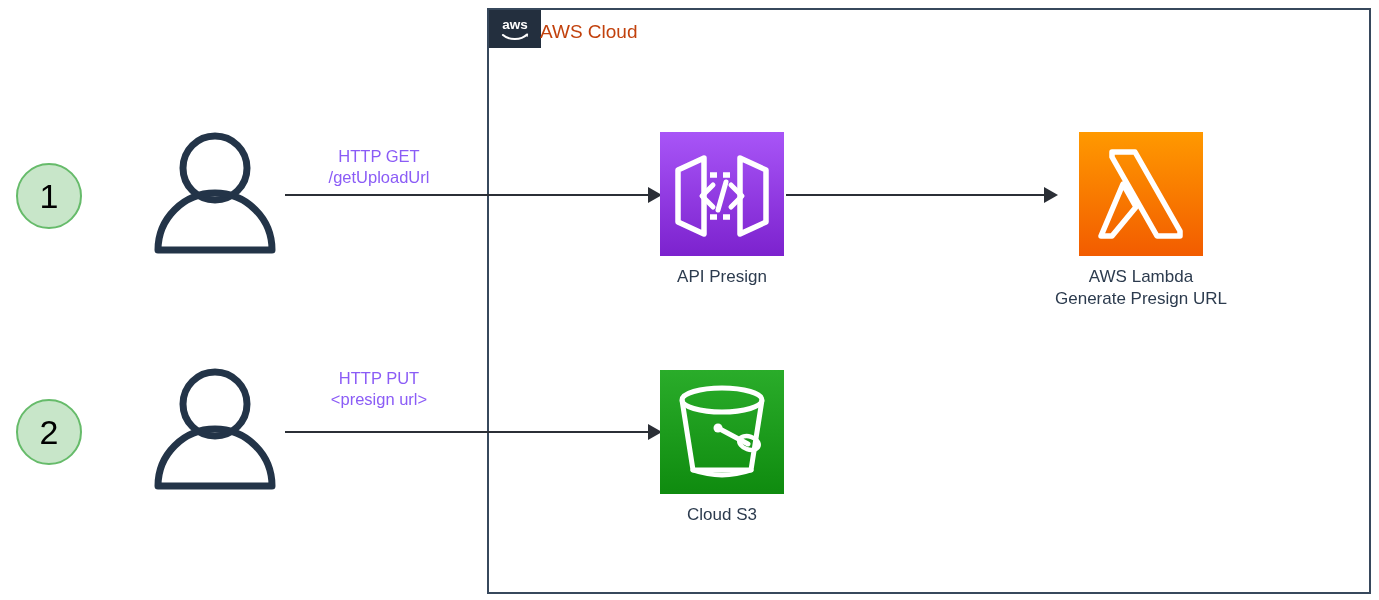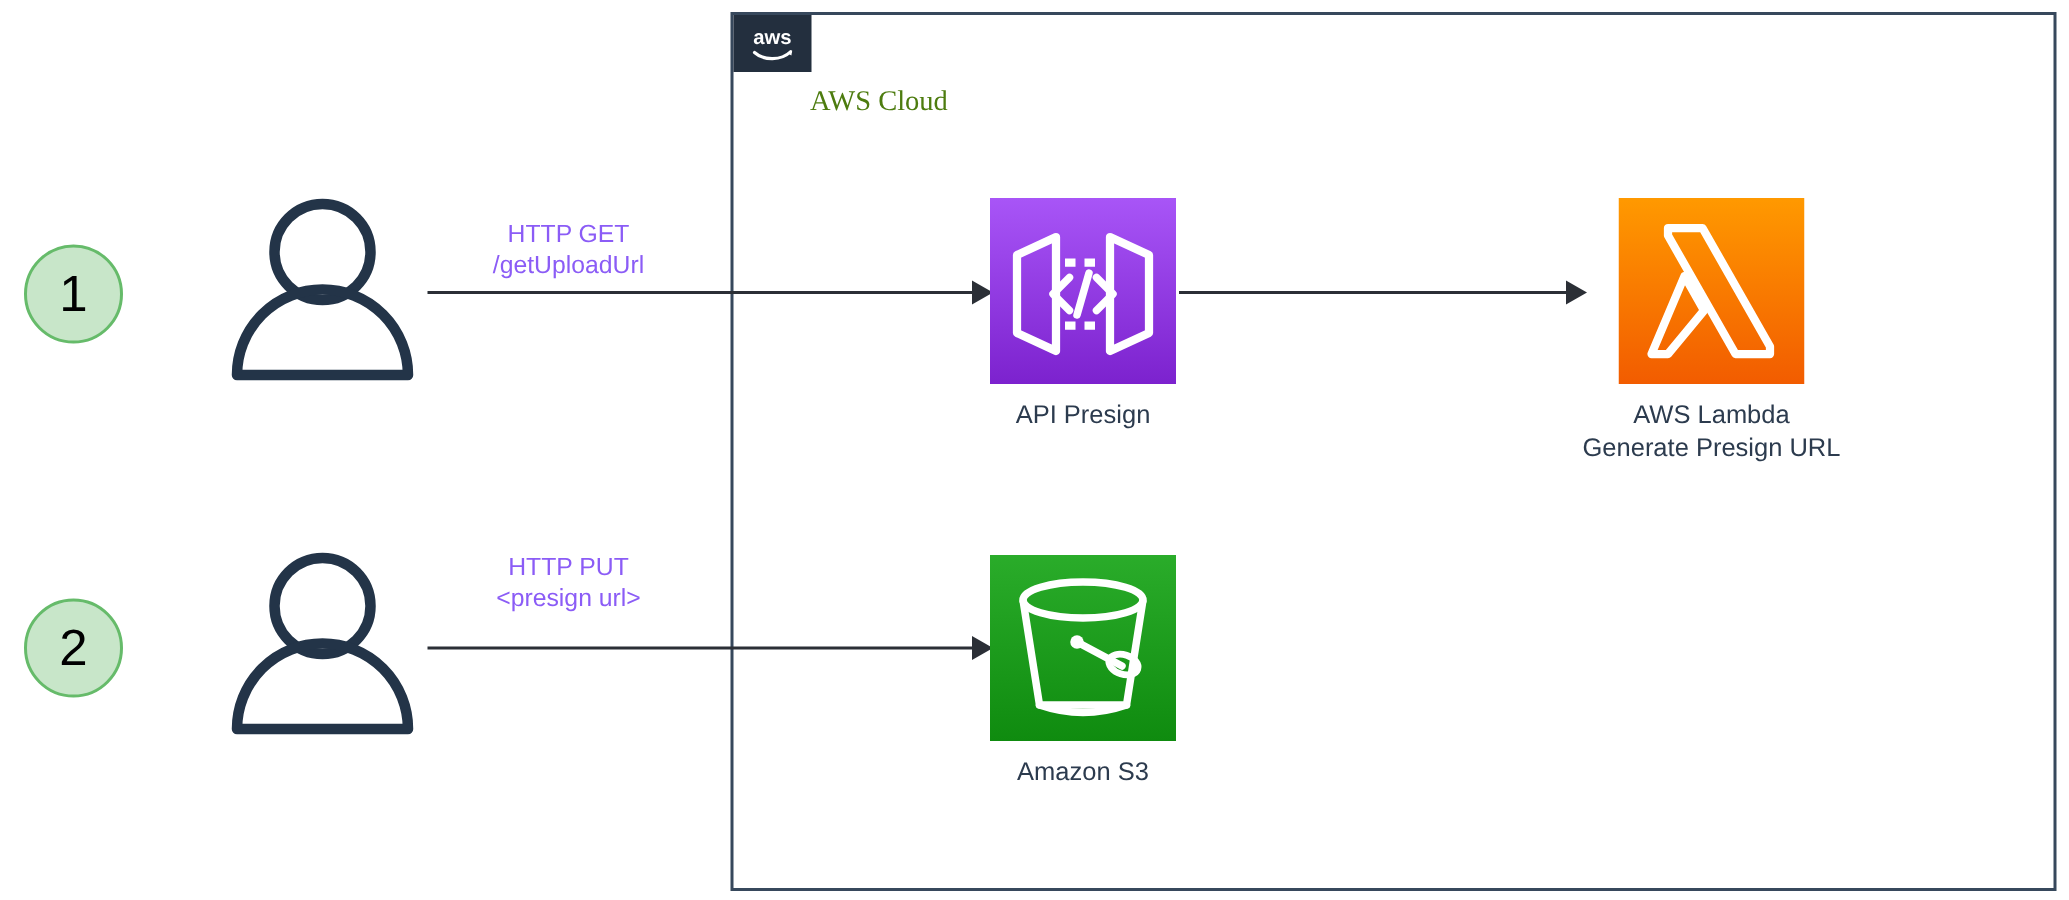--- a/index.html
+++ b/index.html
@@ -71,25 +71,24 @@
   }
   #aws-cloud-logo {
     width: 52px;
     height: 38px;
     background: #232f3e;
     display: flex;
     align-items: center;
     justify-content: center;
   }
   #aws-cloud-label {
-    color: #4d7c0f;
+    color: #c2410c;
     font-size: 19px;
-    font-family: Liberation Serif, serif;
+    font-family: Liberation Sans, sans-serif;
     white-space: nowrap;
-    margin-top: 36px;
   }
 
   
   .svc-icon {
     width: 124px;
     height: 124px;
     display: block;
   }
   .svc-caption {
     margin-top: 10px;
@@ -221,17 +220,17 @@
 
       <ellipse cx="62" cy="30" rx="40" ry="12" fill="none" stroke="#ffffff" stroke-width="5"></ellipse>
 
       <path d="M33 100 Q62 110 91 100" fill="none" stroke="#ffffff" stroke-width="5" stroke-linecap="round"></path>
 
       <path d="M58 58 L88 74" fill="none" stroke="#ffffff" stroke-width="5" stroke-linecap="round"></path>
       <ellipse cx="89" cy="73" rx="10" ry="6.5" fill="none" stroke="#ffffff" stroke-width="4.5" transform="rotate(18 89 73)"></ellipse>
       <circle cx="58" cy="58" r="4.5" fill="#ffffff"></circle>
     </svg>
     <div class="svc-caption">
-      <div>Amazon S3</div>
+      <div>Cloud S3</div>
     </div>
   </div>
 
 </div>
 
 </body></html>

